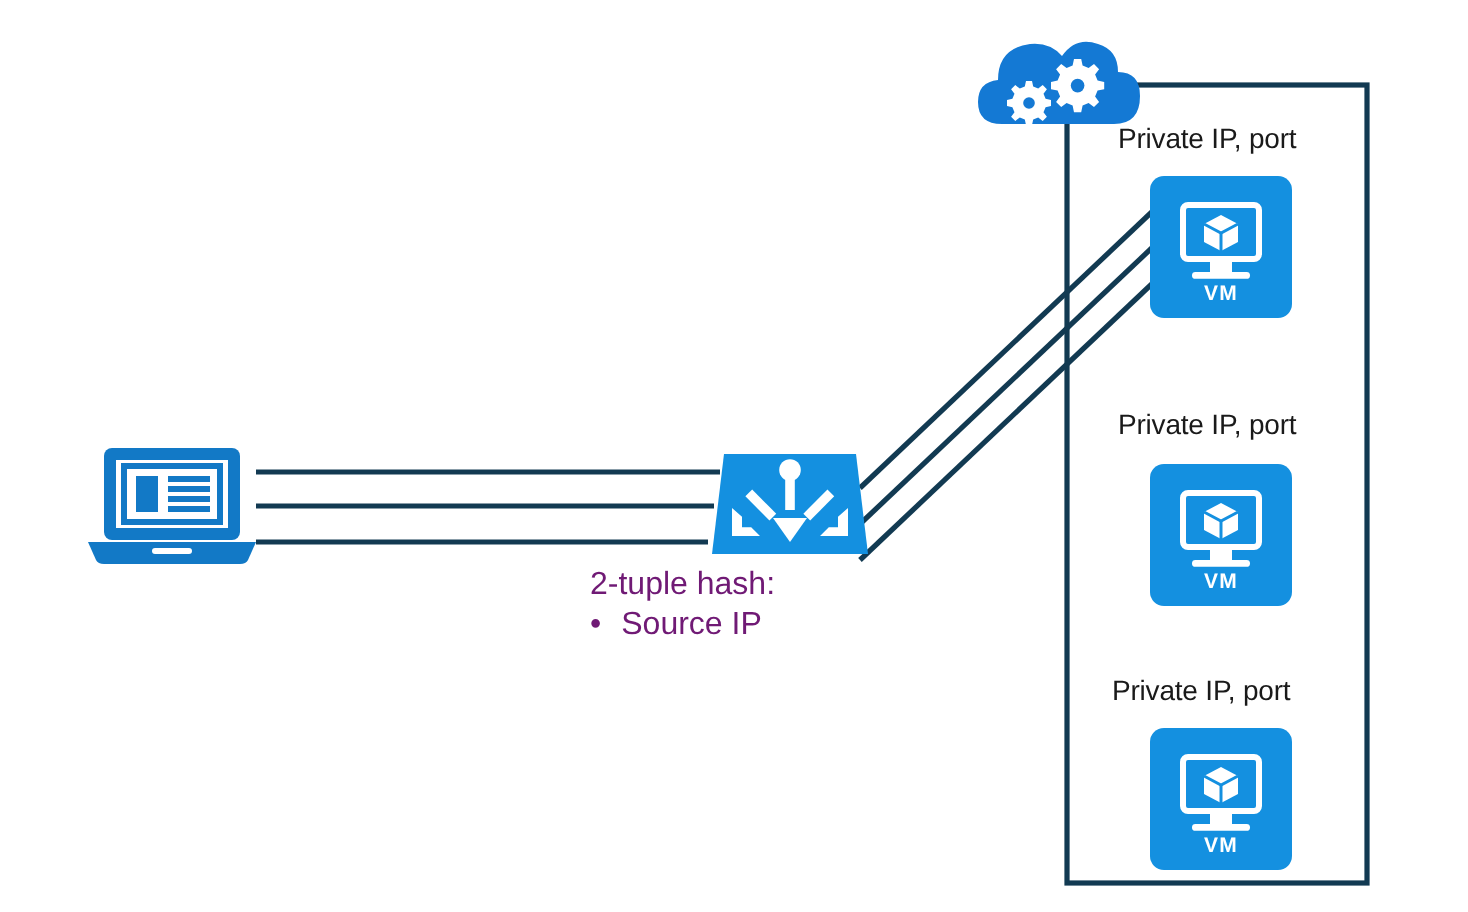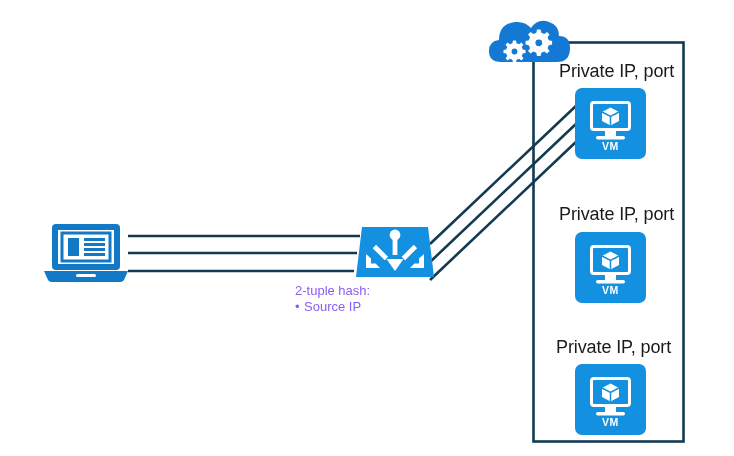--- a/index.html
+++ b/index.html
@@ -20,40 +20,41 @@
   .svg-layer {
     position: absolute;
     left: 0;
     top: 0;
     width: 734px;
     height: 456px;
   }
   .label {
     position: absolute;
     font-family: "Liberation Sans", sans-serif;
-    font-size: 18px;
+    font-size: 14px;
     color: #1a1a1a;
     white-space: nowrap;
     letter-spacing: -0.1px;
   }
   .hash-block {
     position: absolute;
     left: 295px;
     top: 283px;
     font-family: "Liberation Sans", sans-serif;
-    font-size: 13px;
-    color: #8b5cf6;
+    font-size: 16px;
+    color: #701a75;
     line-height: 1.22;
     white-space: nowrap;
   }
   .hash-title { display: block; }
   .hash-list {
     margin: 0;
     padding: 0;
     list-style: none;
+    text-align: center;
   }
   .hash-list li {
     display: block;
     padding-left: 9px;
     position: relative;
   }
   .hash-list li::before {
     content: "\2022";
     position: absolute;
     left: 0;

